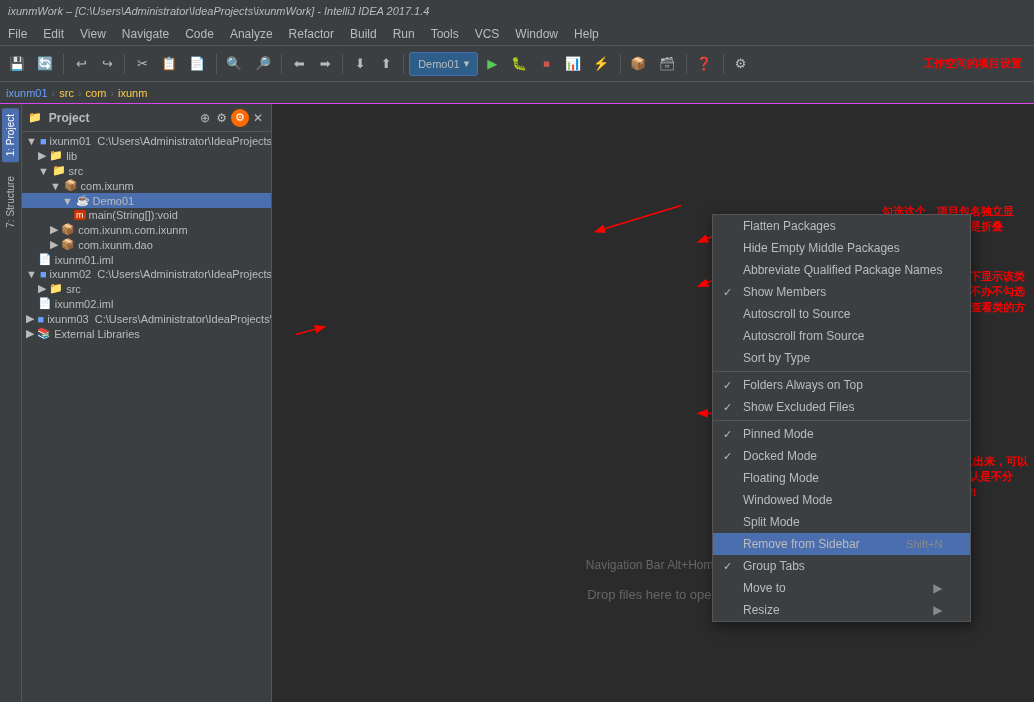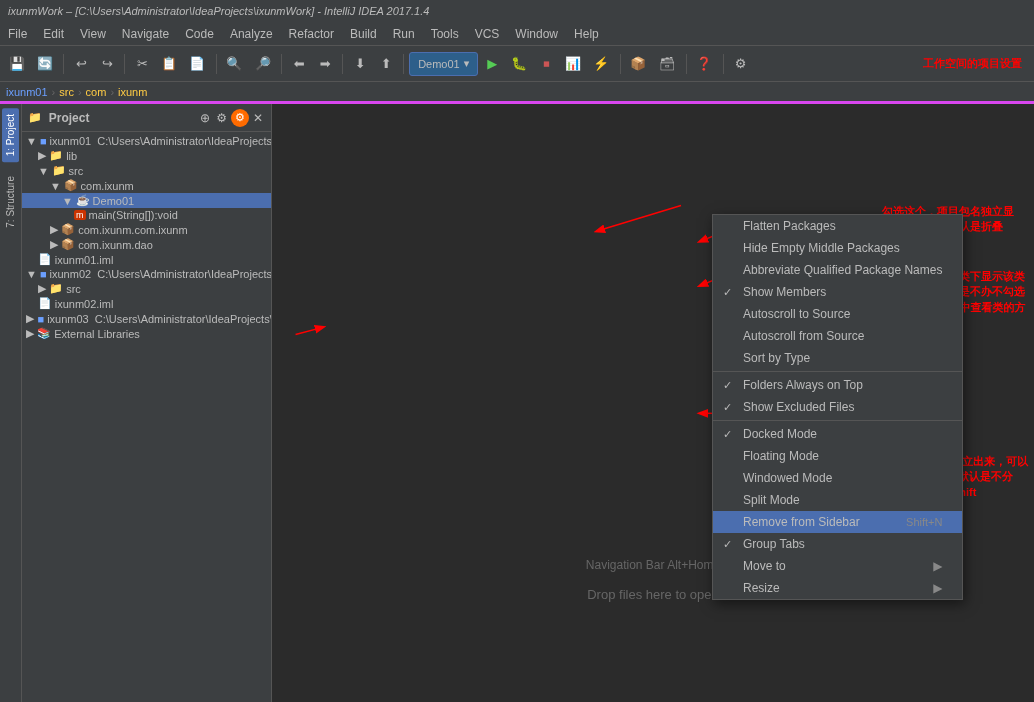--- a/index.html
+++ b/index.html
@@ -85,21 +85,21 @@
 
     
     #breadcrumb {
       background: #3C3F41;
       height: 22px;
       display: flex;
       align-items: center;
       padding: 0 6px;
       font-size: 11px;
       color: #BBBBBB;
-      border-bottom: 3px solid #d946ef;
+      border-bottom: 1px solid #d946ef;
       gap: 4px;
     }
     .breadcrumb-sep { color: #666; }
 
     
     #main-layout {
       display: flex;
       height: calc(702px - 22px - 24px - 36px - 22px);
     }
 
@@ -197,21 +197,21 @@
       background: #3C3F41;
       border: 1px solid #555;
       box-shadow: 2px 4px 12px rgba(0,0,0,0.5);
       min-width: 220px;
       z-index: 100;
       font-size: 12px;
     }
     .ctx-item {
       display: flex;
       align-items: center;
-      padding: 4px 20px 4px 30px;
+      padding: 4px 28px 4px 30px;
       color: #BBBBBB;
       cursor: pointer;
       position: relative;
     }
     .ctx-item.highlighted { background: #4B6EAF; gap: 28px; }
     .ctx-item.selected-check::before {
       content: '✓';
       position: absolute;
       left: 10px;
       color: #BBBBBB;
@@ -488,20 +488,23 @@
       </div>
       <div class="ctx-separator"></div>
       <div class="ctx-item selected-check">
         <span>Folders Always on Top</span>
       </div>
       <div class="ctx-item selected-check">
         <span>Show Excluded Files</span>
       </div>
       <div class="ctx-separator"></div>
       <div class="ctx-item selected-check">
+        <span>Pinned Mode</span>
+      </div>
+      <div class="ctx-item selected-check">
         <span>Docked Mode</span>
       </div>
       <div class="ctx-item">
         <span>Floating Mode</span>
       </div>
       <div class="ctx-item">
         <span>Windowed Mode</span>
       </div>
       <div class="ctx-item">
         <span>Split Mode</span>

